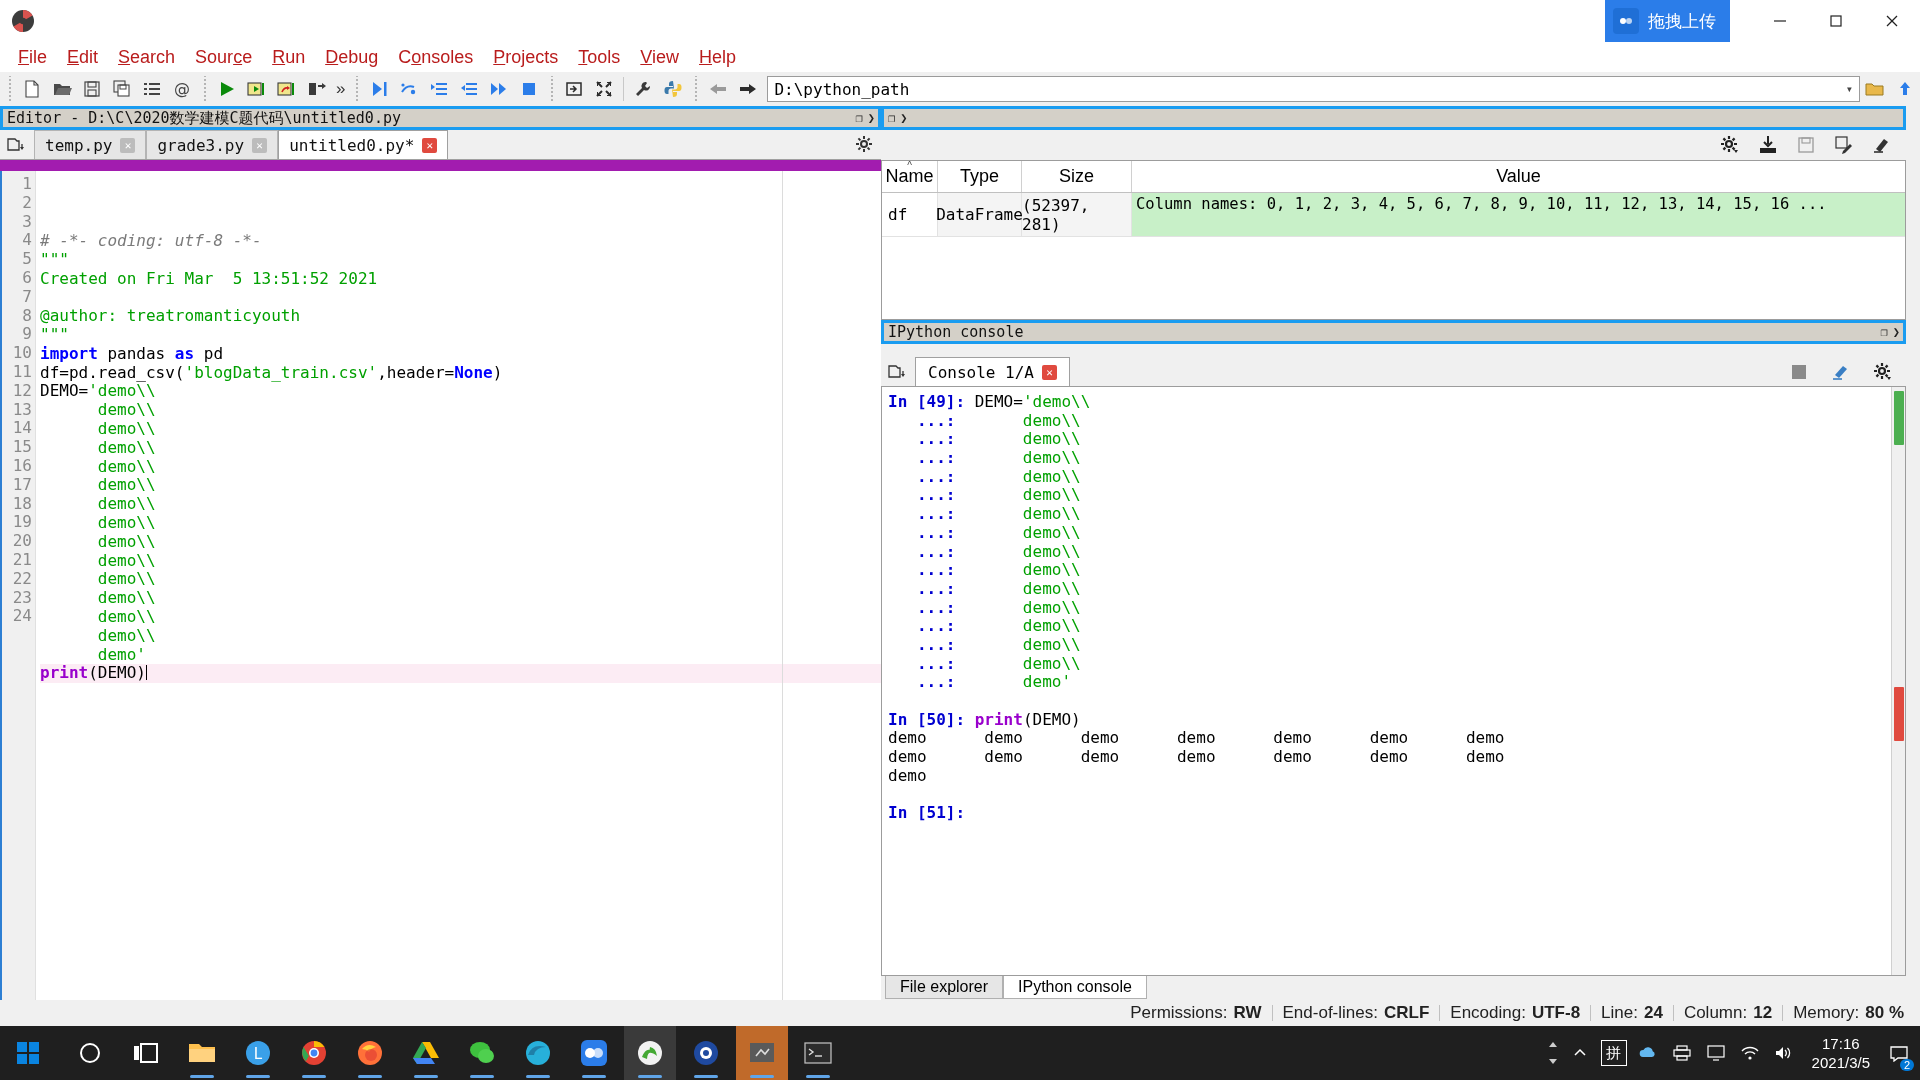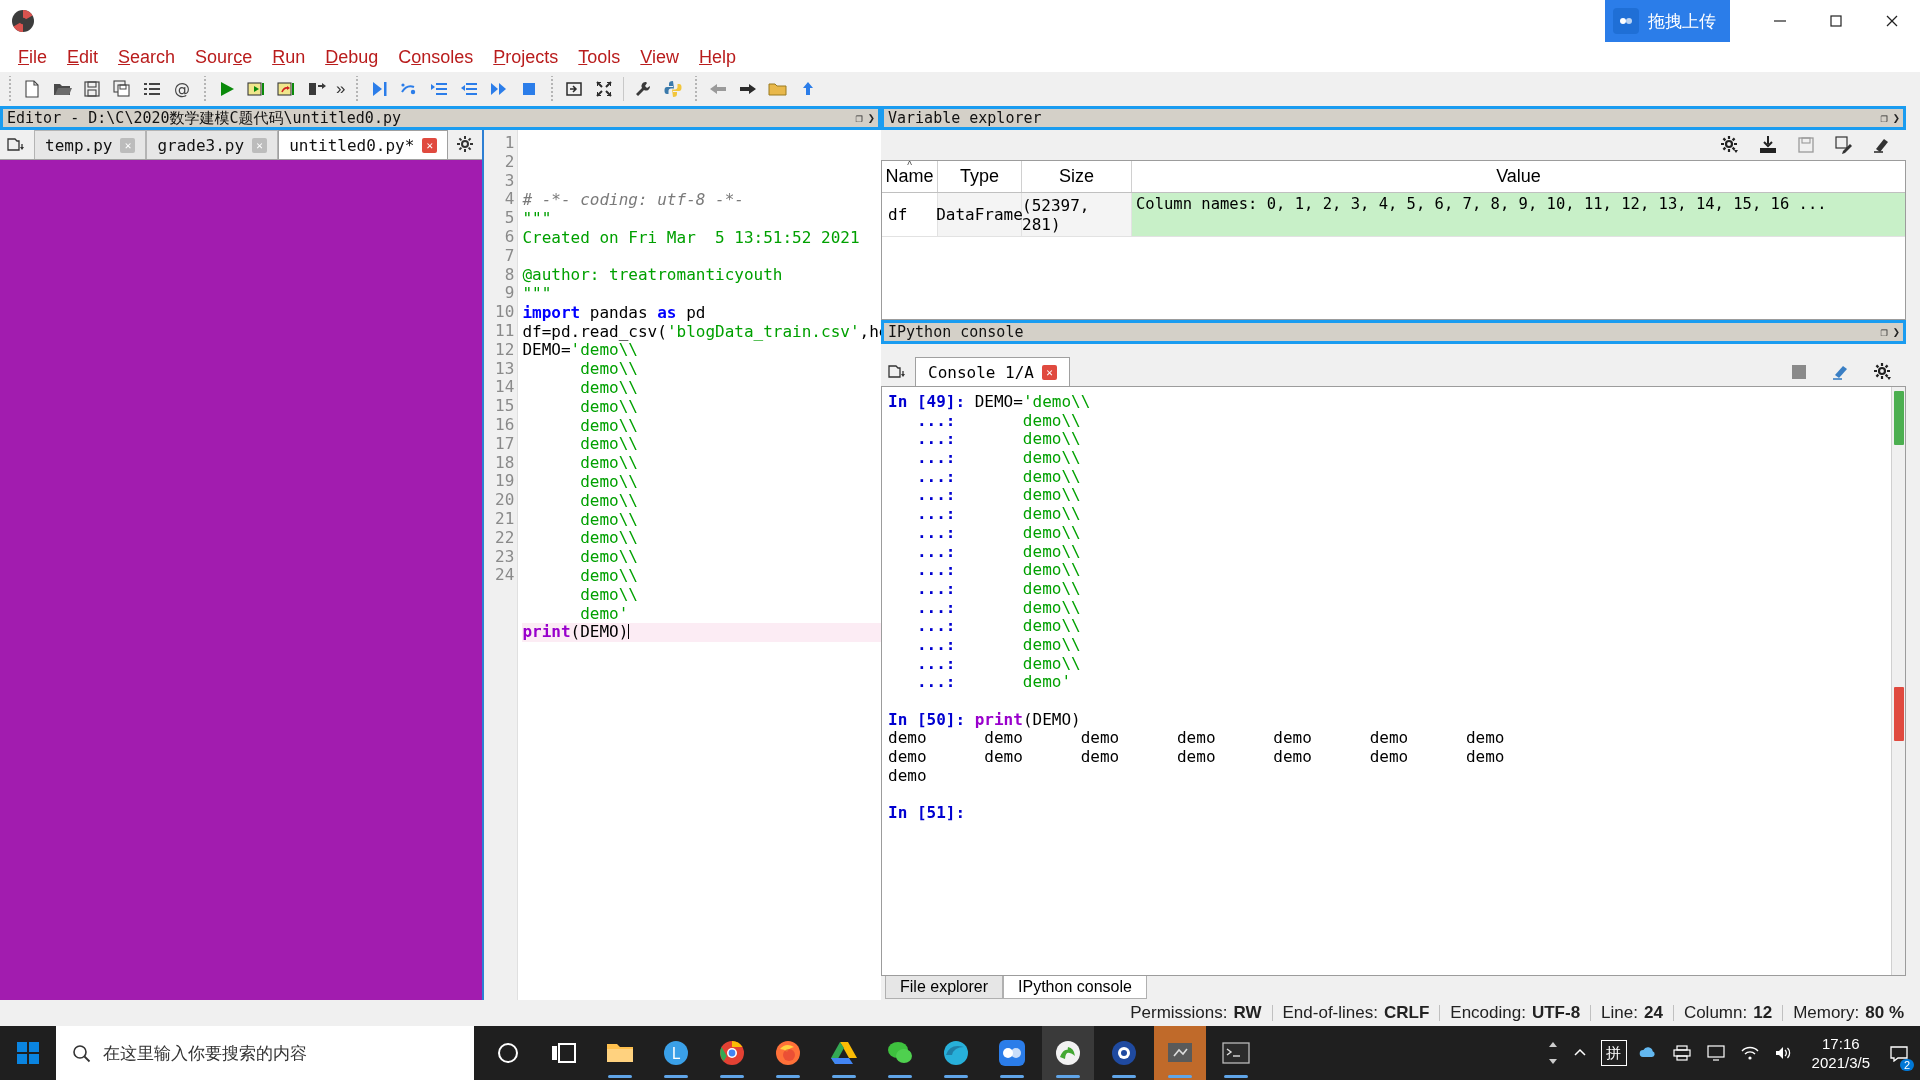--- a/index.html
+++ b/index.html
@@ -57,21 +57,21 @@
   
   .panel-title {
     height:24px; background:#d4d0c8; border:3px solid #1a9cf0; display:flex; align-items:center;
     font-family:"DejaVu Sans Mono", monospace; font-size:15px; color:#111; padding-left:4px; flex:0 0 24px;
   }
   .panel-title .pt-text { flex:1 1 auto; white-space:nowrap; }
   .panel-title .pt-btns { display:flex; align-items:center; padding-right:3px; gap:5px; }
   .pt-btns span { font-size:12px; color:#222; cursor:pointer; line-height:1; }
 
   
-  .editor-wrap { flex:1 1 auto; display:flex; flex-direction:row; min-height:0; background:#a21caf; }
+  .editor-wrap { flex:1 1 auto; display:flex; flex-direction:column; min-height:0; background:#a21caf;gap:11px; }
   .tabbar { height:30px; background:#f0f0f0; display:flex; align-items:flex-end; flex:0 0 30px; border-bottom:1px solid #a0a0a0; }
   .tb-folder { width:34px; display:flex; align-items:center; justify-content:center; height:29px; cursor:pointer; flex:0 0 34px; }
   .etab {
     height:29px; display:flex; align-items:center; padding:0 10px; gap:8px;
     font-family:"DejaVu Sans Mono", monospace; font-size:16px; cursor:pointer;
     background:#e6e6e6; border:1px solid #b4b4b4; border-bottom:none; color:#111;
   }
   .etab.active { background:#ffffff; border-color:#a0a0a0; position:relative; z-index:2; }
   .etab .x { width:15px; height:15px; display:flex; align-items:center; justify-content:center;
              font-size:11px; color:#fff; background:#bcbcbc; border-radius:2px; }
@@ -380,20 +380,24 @@
     <div class="tgrip"></div>
     <div class="tbtn">
       <svg width="22" height="20" viewBox="0 0 22 20">
           <path d="M3 10 L10 5 v3 h9 v4 h-9 v3 z" fill="#9a9a9a"></path>
         </svg>
     </div>
     <div class="tbtn">
       <svg width="22" height="20" viewBox="0 0 22 20">
           <path d="M19 10 L12 5 v3 h-9 v4 h9 v3 z" fill="#2b2b2b"></path>
         </svg>
+    </div>
+    <div class="pathbox">
+      <span class="pb-txt">D:\python_path</span>
+      <span class="pb-arrow">▾</span>
     </div>
     <div class="tbtn">
       <svg width="22" height="20" viewBox="0 0 22 20">
           <path d="M2 5 h6 l2 2 h9 v9 h-17 z" fill="#e8b84b" stroke="#9a7a20" stroke-width="1"></path>
         </svg>
     </div>
     <div class="tbtn">
       <svg width="22" height="20" viewBox="0 0 22 20">
           <path d="M11 3 l5 6 h-3 v7 h-4 v-7 h-3 z" fill="#2b7de9"></path>
         </svg>
@@ -472,21 +476,20 @@
             <div class="edge-line"></div>
           <div class="ln"><span class="c-com"># -*- coding: utf-8 -*-</span></div><div class="ln"><span class="c-str">"""</span></div><div class="ln"><span class="c-str">Created on Fri Mar  5 13:51:52 2021</span></div><div class="ln"><span class="c-str"></span></div><div class="ln"><span class="c-str">@author: treatromanticyouth</span></div><div class="ln"><span class="c-str">"""</span></div><div class="ln"><span class="c-kw">import</span><span class="c-plain"> pandas </span><span class="c-kw">as</span><span class="c-plain"> pd</span></div><div class="ln"><span class="c-plain">df=pd.read_csv(</span><span class="c-str">'blogData_train.csv'</span><span class="c-plain">,header=</span><span class="c-kw">None</span><span class="c-plain">)</span></div><div class="ln"><span class="c-plain">DEMO=</span><span class="c-str">'demo\\</span></div><div class="ln"><span class="c-str">      demo\\</span></div><div class="ln"><span class="c-str">      demo\\</span></div><div class="ln"><span class="c-str">      demo\\</span></div><div class="ln"><span class="c-str">      demo\\</span></div><div class="ln"><span class="c-str">      demo\\</span></div><div class="ln"><span class="c-str">      demo\\</span></div><div class="ln"><span class="c-str">      demo\\</span></div><div class="ln"><span class="c-str">      demo\\</span></div><div class="ln"><span class="c-str">      demo\\</span></div><div class="ln"><span class="c-str">      demo\\</span></div><div class="ln"><span class="c-str">      demo\\</span></div><div class="ln"><span class="c-str">      demo\\</span></div><div class="ln"><span class="c-str">      demo\\</span></div><div class="ln"><span class="c-str">      demo'</span></div><div class="ln cur"><span class="c-def">print</span><span class="c-plain">(DEMO)</span><span class="caret"></span></div></div>
         </div>
       </div>
     </div>
 
     <div class="right-pane">
 
       <div class="ve-wrap">
         <div class="panel-title">
-          <span class="pt-text">Variable explorer</span>
           <span class="pt-btns">
             <span>❐</span>
             <span>❯</span>
           </span>
         </div>
         <div class="ve-toolbar">
           <div class="tbtn">
             <svg width="20" height="20" viewBox="0 0 20 20">
                 <circle cx="9" cy="9" r="3" fill="none" stroke="#222" stroke-width="2.2"></circle>
                 <path d="M9 1 v3 M9 14 v3 M1 9 h3 M14 9 h3 M3.4 3.4 l2 2 M12.6 12.6 l2 2 M14.6 3.4 l-2 2 M5.4 12.6 l-2 2" stroke="#222" stroke-width="2.2"></path>
@@ -640,29 +643,20 @@
 
   <div class="taskbar">
     <div class="tb-start">
       <svg width="24" height="24" viewBox="0 0 24 24">
         <rect x="1" y="1" width="10" height="10" fill="#0a84e0"></rect>
           <rect x="13" y="1" width="10" height="10" fill="#0a84e0"></rect>
         <rect x="1" y="13" width="10" height="10" fill="#0a84e0"></rect>
           <rect x="13" y="13" width="10" height="10" fill="#0a84e0"></rect>
       </svg>
     </div>
-    <div class="tb-search">
-      <span class="mag">
-        <svg width="19" height="19" viewBox="0 0 19 19">
-            <circle cx="8" cy="8" r="6" fill="none" stroke="#333" stroke-width="1.6"></circle>
-            <line x1="12.5" y1="12.5" x2="17.5" y2="17.5" stroke="#333" stroke-width="1.8"></line>
-          </svg>
-      </span>
-      <span>在这里输入你要搜索的内容</span>
-    </div>
     <div class="tb-icons">
       <div class="tb-ic">
         <svg width="24" height="24" viewBox="0 0 24 24">
             <circle cx="12" cy="12" r="9" fill="none" stroke="#fff" stroke-width="2"></circle>
           </svg>
       </div>
       <div class="tb-ic">
         <svg width="26" height="22" viewBox="0 0 26 22">
             <rect x="1" y="4" width="5" height="14" fill="#fff"></rect>
             <rect x="8" y="2" width="16" height="18" fill="none" stroke="#fff" stroke-width="2"></rect>

